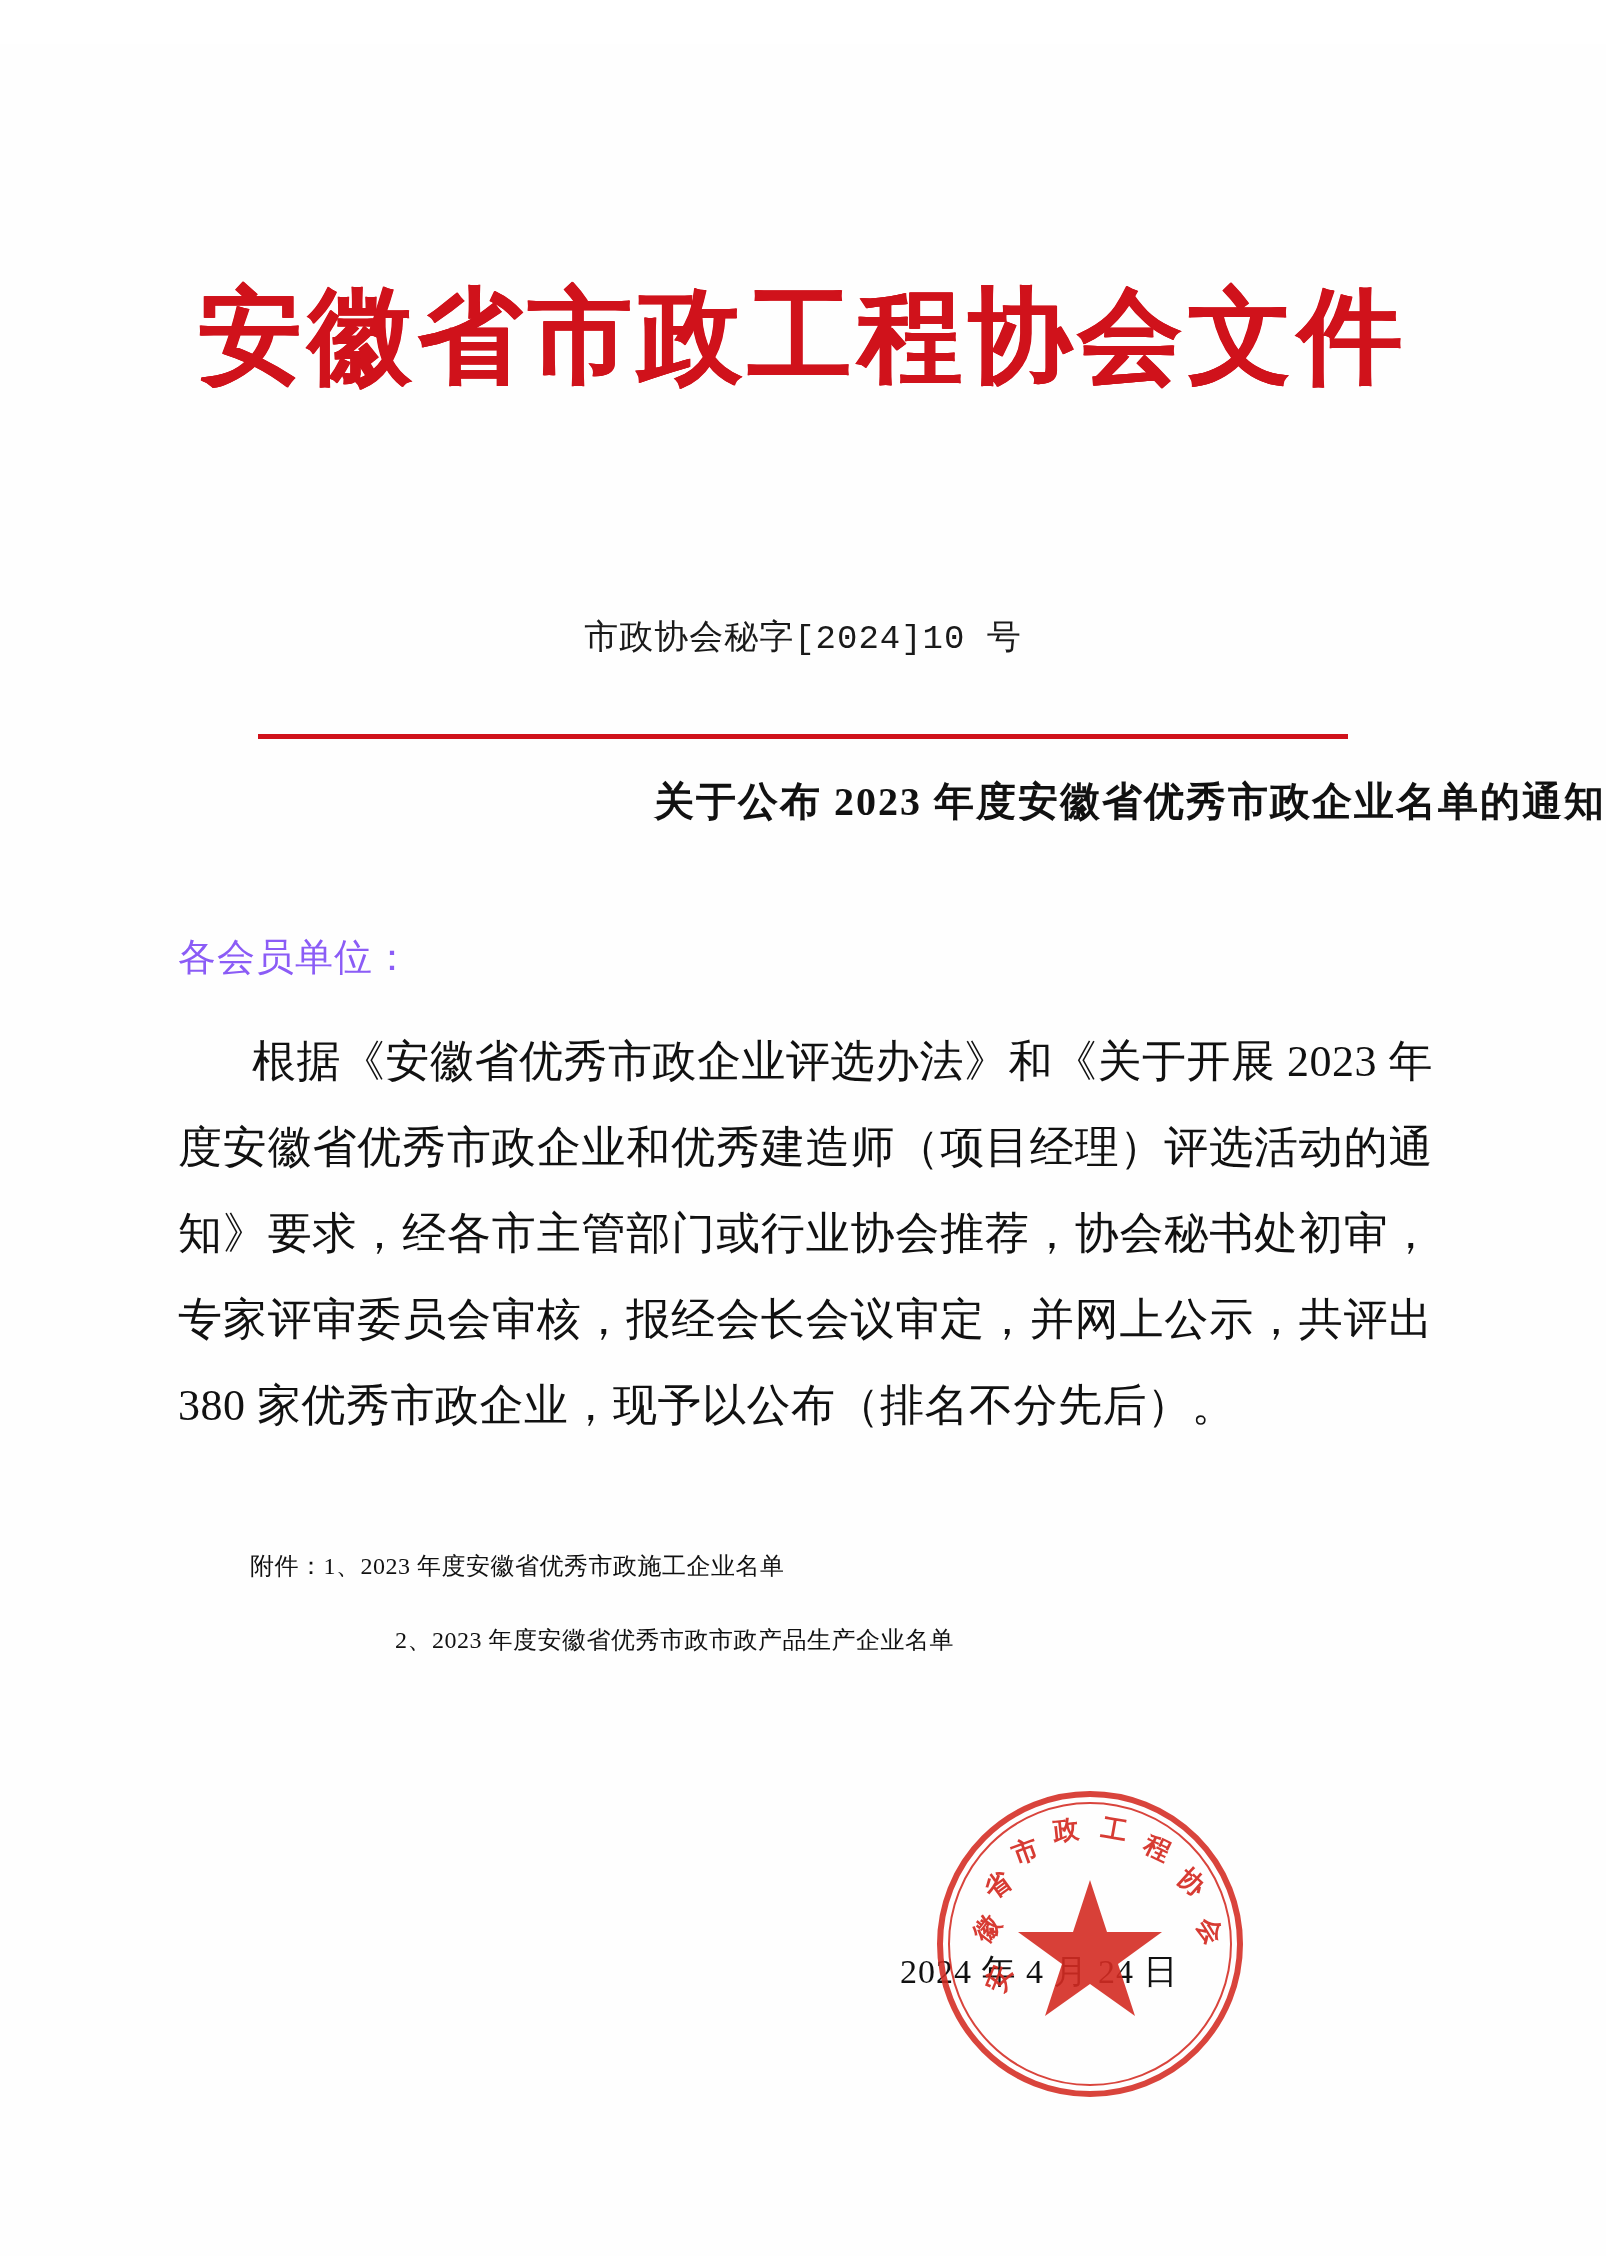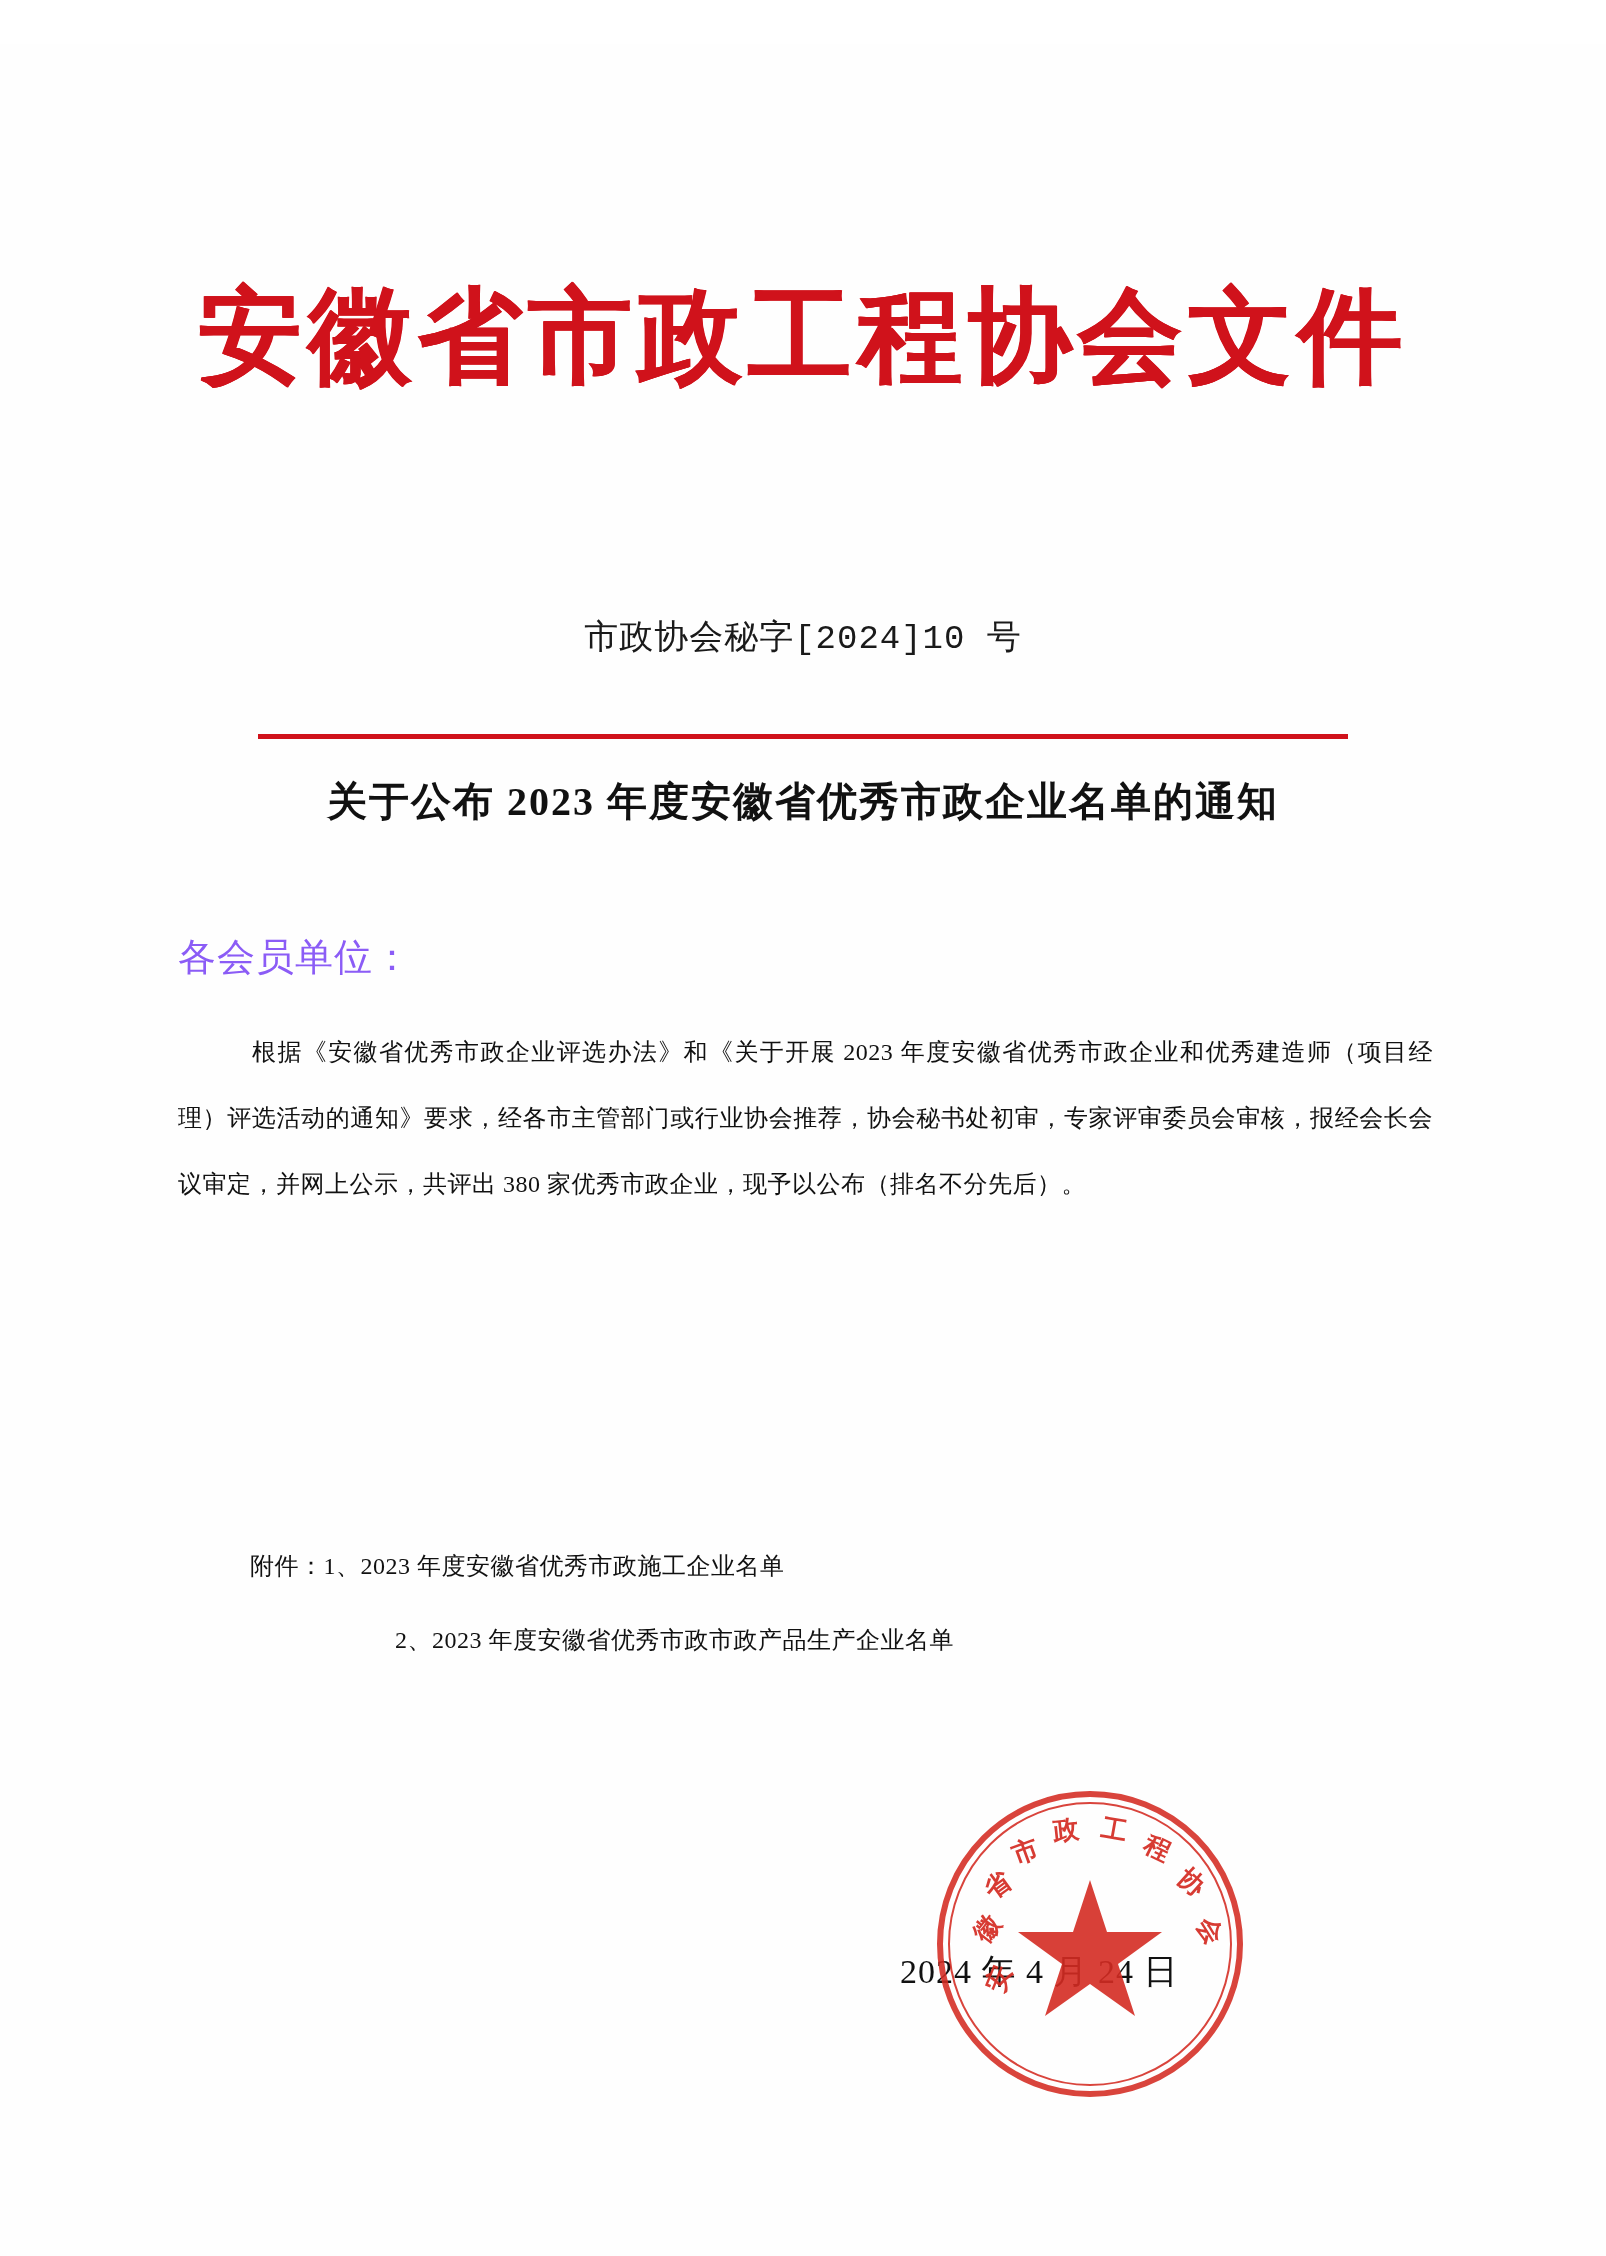--- a/index.html
+++ b/index.html
@@ -55,42 +55,42 @@
     top: 690px;
     width: 1090px;
     height: 5px;
     background: #d0121b;
   }
   .doc-title {
     position: absolute;
     left: 0;
     top: 730px;
     width: 1606px;
-    text-align: center;
+    text-align: right;
     font-size: 40px;
     font-weight: bold;
     color: #111;
     letter-spacing: 2px;
     font-family: "Liberation Serif", serif;
   }
   .salutation {
     position: absolute;
     left: 178px;
     top: 888px;
     font-size: 38px;
     letter-spacing: 1px;
     color: #8b5cf6;
   }
   .body-text {
     position: absolute;
     left: 178px;
     top: 975px;
     width: 1255px;
-    font-size: 24px;
-    line-height: 66px;
+    font-size: 44px;
+    line-height: 86px;
     letter-spacing: 0.5px;
     color: #111;
     text-align: justify;
     text-indent: 74px;
   }
   .attachments {
     position: absolute;
     left: 250px;
     top: 1485px;
     width: 1200px;

